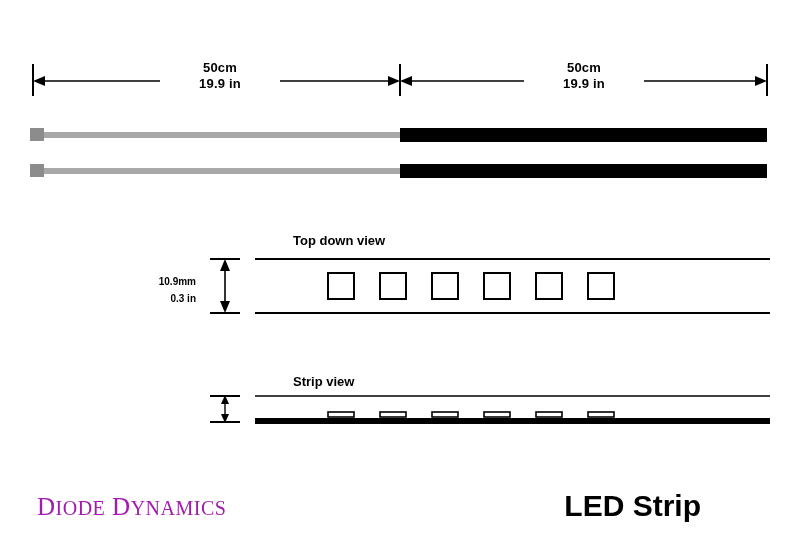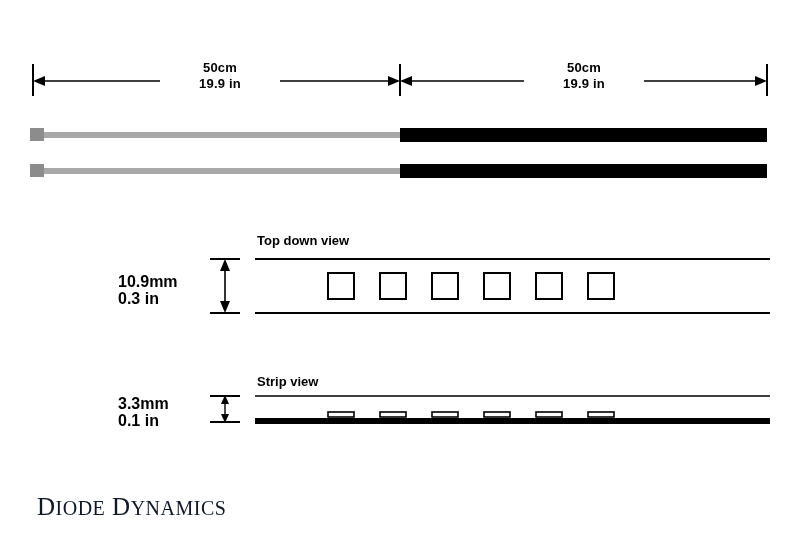--- a/index.html
+++ b/index.html
@@ -30,37 +30,39 @@
     text-align: center;
     font-size: 13px;
     font-weight: bold;
     line-height: 16px;
     letter-spacing: 0.2px;
   }
   .dim-label .l2 { display: block; }
 
   
   .side-label {
-    font-size: 16px;
+    text-align: right;
+    font-size: 10px;
     font-weight: bold;
     line-height: 17px;
   }
 
   
   .view-caption {
     font-size: 13px;
     font-weight: bold;
+    margin-left: 36px;
   }
 
   
   .brand {
     font-family: "Liberation Serif", serif;
     font-size: 25px;
     letter-spacing: 0.5px;
-    color: #0f172a;
+    color: #a21caf;
     white-space: nowrap;
   }
   .brand .small-caps {
     font-size: 20px;
   }
   .product-title {
     font-size: 30px;
     font-weight: bold;
     color: #000000;
     white-space: nowrap;
@@ -139,24 +141,20 @@
     <rect x="128" y="22" width="26" height="26" fill="#ffffff" stroke="#000" stroke-width="2"></rect>
     <rect x="180" y="22" width="26" height="26" fill="#ffffff" stroke="#000" stroke-width="2"></rect>
     <rect x="232" y="22" width="26" height="26" fill="#ffffff" stroke="#000" stroke-width="2"></rect>
     <rect x="284" y="22" width="26" height="26" fill="#ffffff" stroke="#000" stroke-width="2"></rect>
     <rect x="336" y="22" width="26" height="26" fill="#ffffff" stroke="#000" stroke-width="2"></rect>
     <rect x="388" y="22" width="26" height="26" fill="#ffffff" stroke="#000" stroke-width="2"></rect>
   </svg>
 
   <div class="abs view-caption" style="left:257px; top:358px;">Strip view</div>
 
-  <div class="abs side-label" style="left:118px; top:379px; width:78px;">
-    <div>3.3mm</div>
-    <div>0.1 in</div>
-  </div>
 
   <svg class="abs" style="left:200px; top:374px; width:580px; height:45px;">
 
     <line x1="10" y1="6" x2="40" y2="6" stroke="#000" stroke-width="2"></line>
     <line x1="10" y1="32" x2="40" y2="32" stroke="#000" stroke-width="2"></line>
     <line x1="25" y1="8" x2="25" y2="30" stroke="#000" stroke-width="1.4"></line>
     <polygon points="25,5 21,14 29,14" fill="#000"></polygon>
     <polygon points="25,33 21,24 29,24" fill="#000"></polygon>
 
     <line x1="55" y1="6" x2="570" y2="6" stroke="#000" stroke-width="1.6"></line>
@@ -168,14 +166,15 @@
     <rect x="284" y="22" width="26" height="5" fill="#ffffff" stroke="#000" stroke-width="1.6"></rect>
     <rect x="336" y="22" width="26" height="5" fill="#ffffff" stroke="#000" stroke-width="1.6"></rect>
     <rect x="388" y="22" width="26" height="5" fill="#ffffff" stroke="#000" stroke-width="1.6"></rect>
   </svg>
 
   <div class="abs brand" style="left:37px; top:477px;">
     <span>D</span><span class="small-caps">IODE</span>
     <span>D</span><span class="small-caps">YNAMICS</span>
   </div>
 
+  <div class="abs product-title" style="right:30px; top:473px;">LED Strip</div>
 
 </div>
 
 </body></html>

